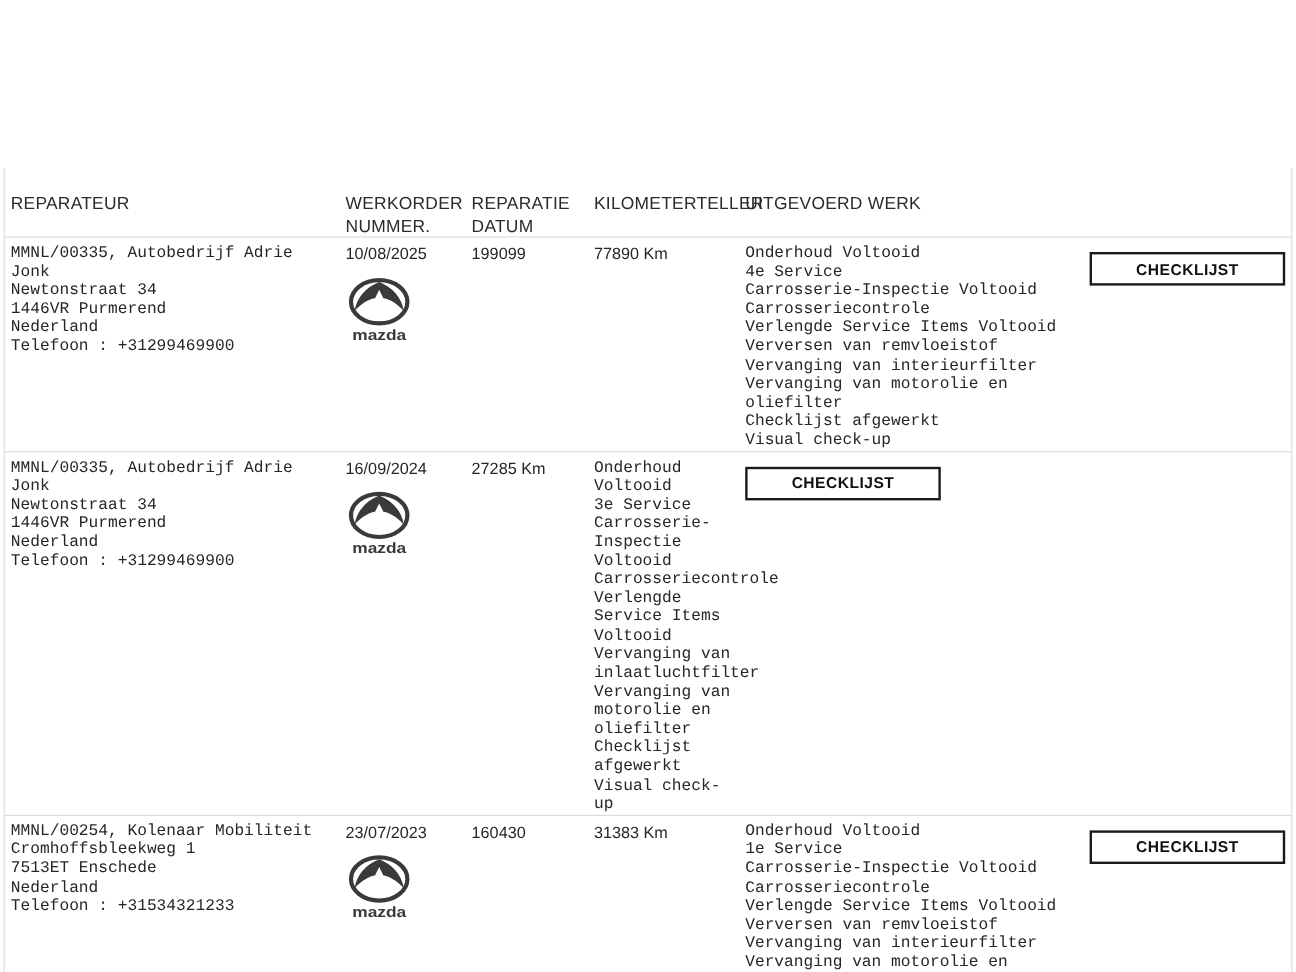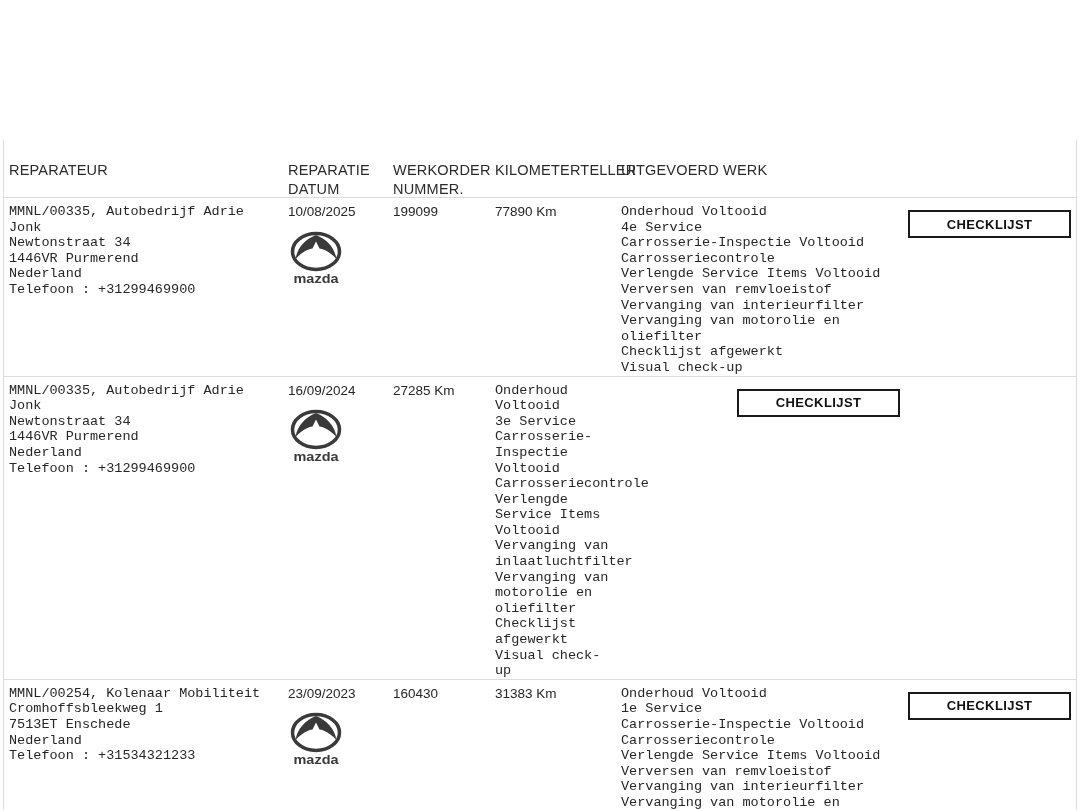--- a/index.html
+++ b/index.html
@@ -33,41 +33,41 @@
     padding: 6px 0 0 5px;
     border-bottom: 1px solid #dcdcdc;
     font-size: 13.5px; line-height: 15.6px; color: #262626;
   }
   .cell { padding-right: 10px; }
   .multiline { white-space: pre-line; font-family: Liberation Mono, monospace; }
 
   .logo { margin: 11px 0 6px 2px; width: 52px; }
 
   .btncol {
-    display: flex; justify-content: flex-end; align-items: flex-start;
+    display: flex; align-items: flex-start;
     padding-right: 8px;
   }
   .btn {
     margin-top: 6px; width: 163px; height: 28px;
     background: #ffffff; border: 2px solid #1a1a1a; box-sizing: border-box;
     display: flex; align-items: center; justify-content: center;
     font-family: inherit; font-weight: bold; font-size: 13px;
     letter-spacing: 0.4px; color: #111111; cursor: pointer; padding: 0;
   }
 </style>
 </head>
 <body>
 
 <div class="page">
   <div class="tablewrap">
 
     <div class="hdr">
       <div class="hcell">REPARATEUR</div>
+      <div class="hcell">WERKORDER NUMMER.</div>
       <div class="hcell">REPARATIE DATUM</div>
-      <div class="hcell">WERKORDER NUMMER.</div>
       <div class="hcell nowrap">KILOMETERTELLER</div>
       <div class="hcell nowrap">UITGEVOERD WERK</div>
       <div class="hcell"></div>
     </div>
 
     <div class="row">
       <div class="cell multiline">MMNL/00335, Autobedrijf Adrie Jonk
 Newtonstraat 34
 1446VR Purmerend
 Nederland
@@ -130,21 +130,21 @@
       </div>
     </div>
 
     <div class="row">
       <div class="cell multiline">MMNL/00254, Kolenaar Mobiliteit
 Cromhoffsbleekweg 1
 7513ET Enschede
 Nederland
 Telefoon : +31534321233</div>
       <div class="cell">
-        <div>23/09/2023</div>
+        <div>23/07/2023</div>
         <div class="logo">
           <svg width="52" height="54" viewBox="0 0 104 108" aria-hidden="true">
             <ellipse cx="52" cy="41" rx="47" ry="36" fill="none" stroke="#3a3a3a" stroke-width="7"></ellipse>
             <path d="M52 8 C30 17 15 33 11 56 C24 42 37 36 45 35 L52 21 L59 35 C67 36 80 42 93 56 C89 33 74 17 52 8 Z" fill="#3a3a3a"></path>
             <text x="52" y="104" text-anchor="middle" font-size="25" font-weight="bold" fill="#3a3a3a" textLength="90" lengthAdjust="spacingAndGlyphs">mazda</text>
           </svg>
         </div>
       </div>
       <div class="cell">160430</div>
       <div class="cell">31383 Km</div>

